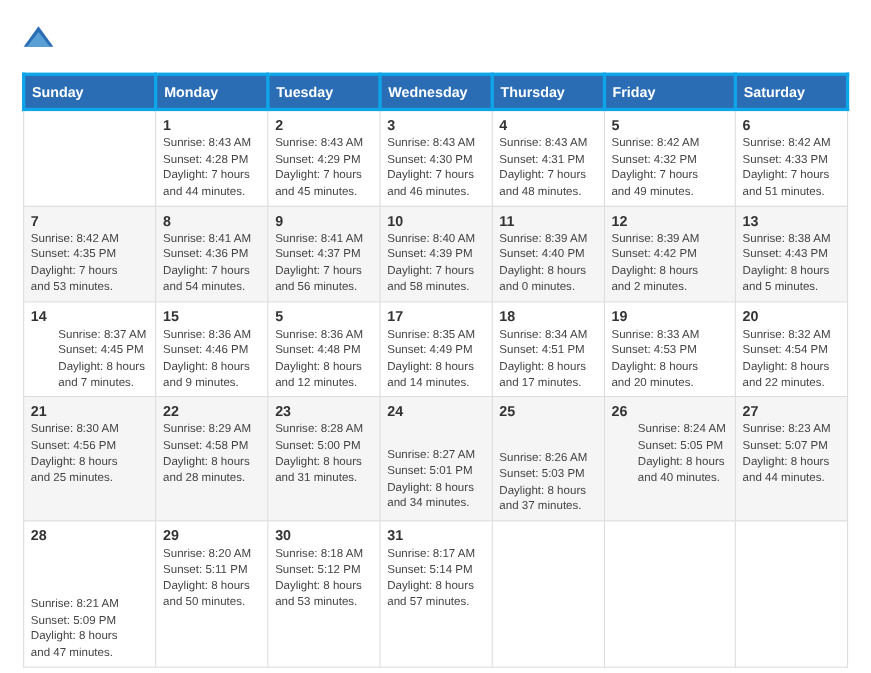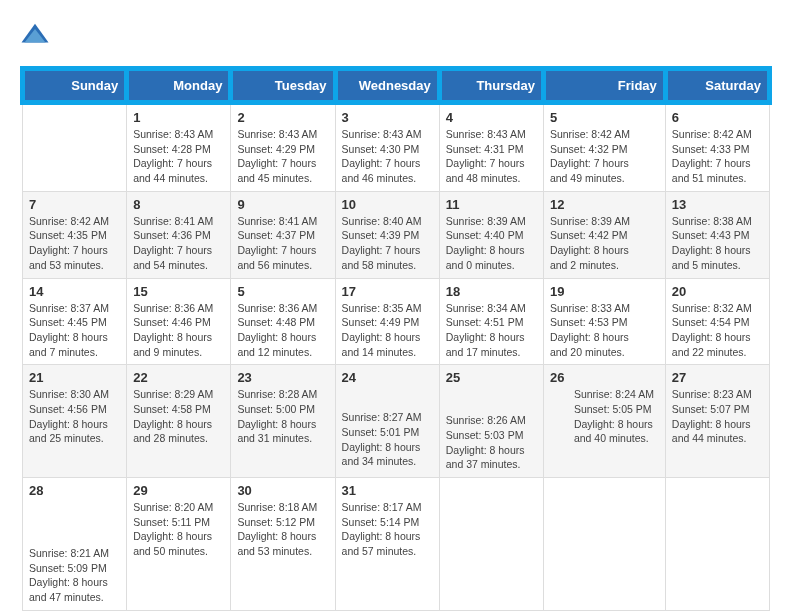--- a/index.html
+++ b/index.html
@@ -54,24 +54,24 @@
     }
     table {
       width: 100%;
       border-collapse: collapse;
       font-size: 11px;
     }
     thead tr th {
       background-color: #2a6db5;
       color: #fff;
       padding: 7px 6px;
-      text-align: right;
+      text-align: left;
       font-size: 13px;
       font-weight: bold;
-      border: 5px solid #0ea5e9;
+      border: 3px solid #0ea5e9;
     }
     tbody tr td {
       vertical-align: top;
       border: 1px solid #ddd;
       padding: 5px 6px;
       min-width: 100px;
       height: 80px;
       color: #333;
     }
     tbody tr:nth-child(even) td {
@@ -219,21 +219,21 @@
           <div class="day-number">13</div>
           <div class="day-info" style="white-space: pre-line;">Sunrise: 8:38 AM
 Sunset: 4:43 PM
 Daylight: 8 hours
 and 5 minutes.</div>
         </td>
       </tr>
       <tr>
         <td>
           <div class="day-number">14</div>
-          <div class="day-info" style="white-space: pre-line;">Sunrise: 8:37 AM
+          <div class="day-info" style="white-space: pre-line; margin-left: 25px;">Sunrise: 8:37 AM
 Sunset: 4:45 PM
 Daylight: 8 hours
 and 7 minutes.</div>
         </td>
         <td>
           <div class="day-number">15</div>
           <div class="day-info" style="white-space: pre-line;">Sunrise: 8:36 AM
 Sunset: 4:46 PM
 Daylight: 8 hours
 and 9 minutes.</div>

